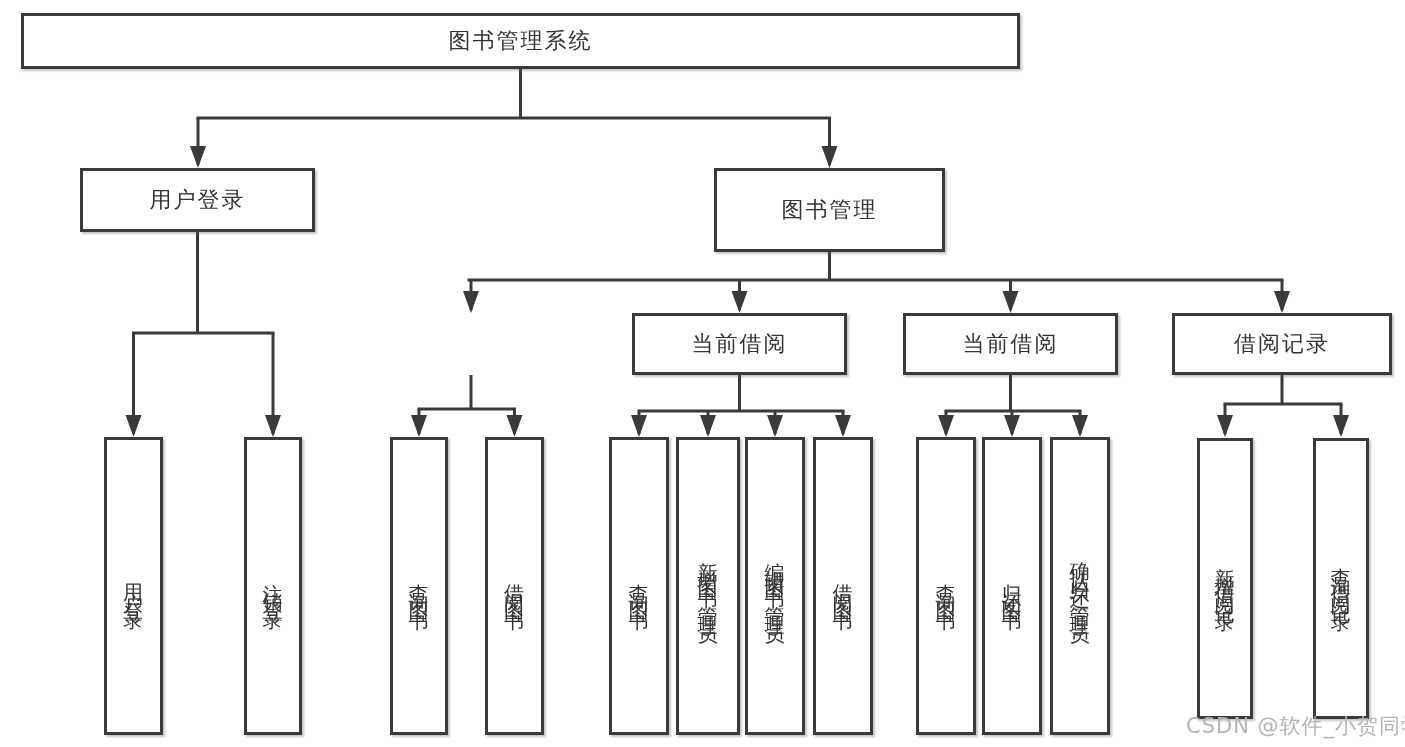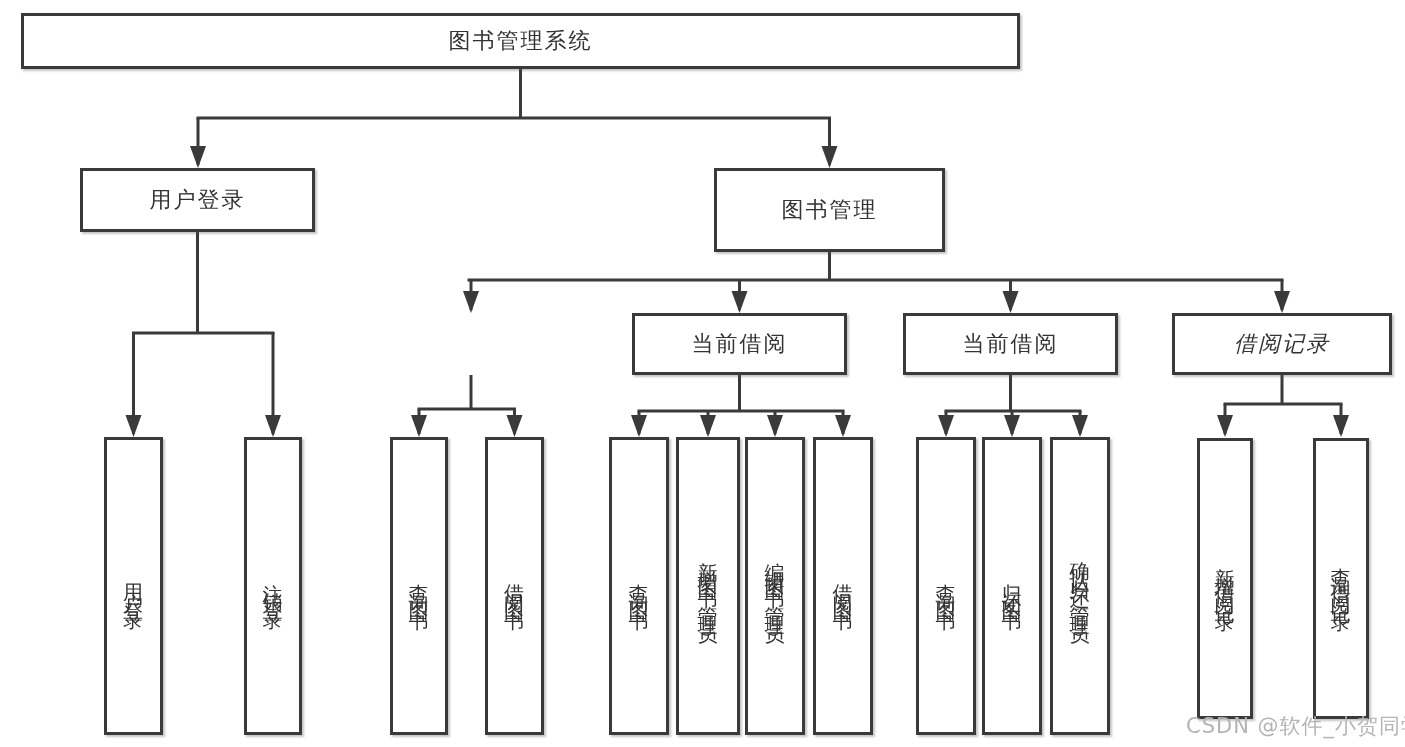--- a/index.html
+++ b/index.html
@@ -128,21 +128,21 @@
   <div class="box" style="left:714px;top:168px;width:231px;height:84px;">
     <span class="hlabel">图书管理</span>
   </div>
 
   <div class="box" style="left:632px;top:313px;width:215px;height:62px;">
     <span class="hlabel">当前借阅</span>
   </div>
   <div class="box" style="left:903px;top:313px;width:215px;height:62px;">
     <span class="hlabel">当前借阅</span>
   </div>
-  <div class="box" style="left:1172px;top:313px;width:220px;height:62px;font-style:italic;">
+  <div class="box" style="left:1172px;top:313px;width:220px;height:62px;">
     <span class="hlabel">借阅记录</span>
   </div>
 
   <div class="box vbox" style="left:104px;top:437px;width:59px;height:298px;">
     <span class="vlabel">用户登录</span>
   </div>
   <div class="box vbox" style="left:244px;top:437px;width:58px;height:298px;">
     <span class="vlabel">注销登录</span>
   </div>
 

